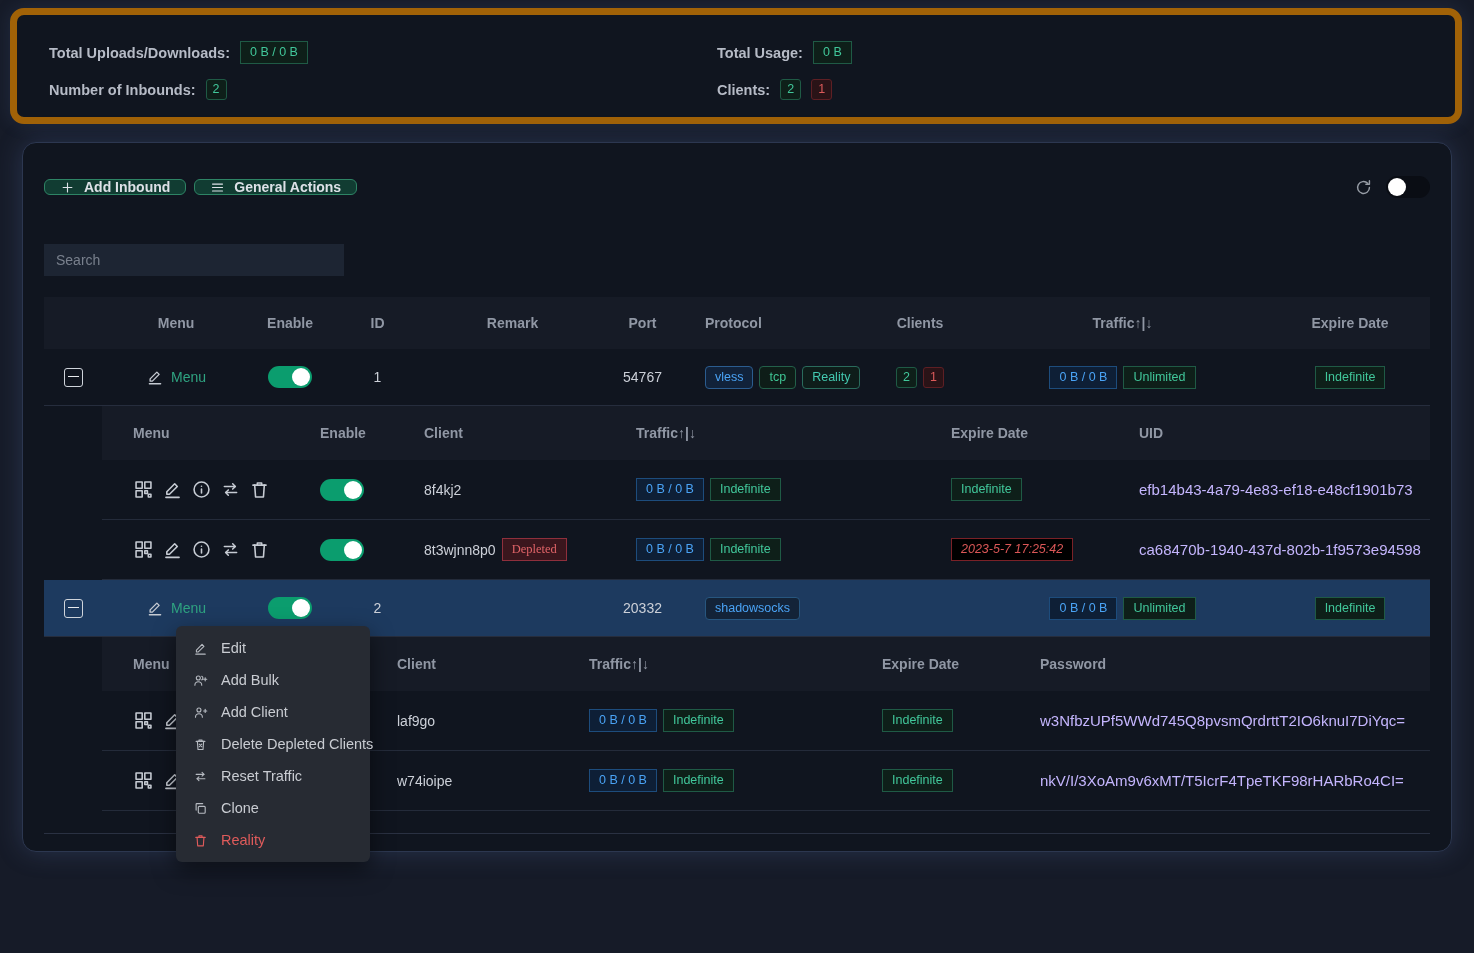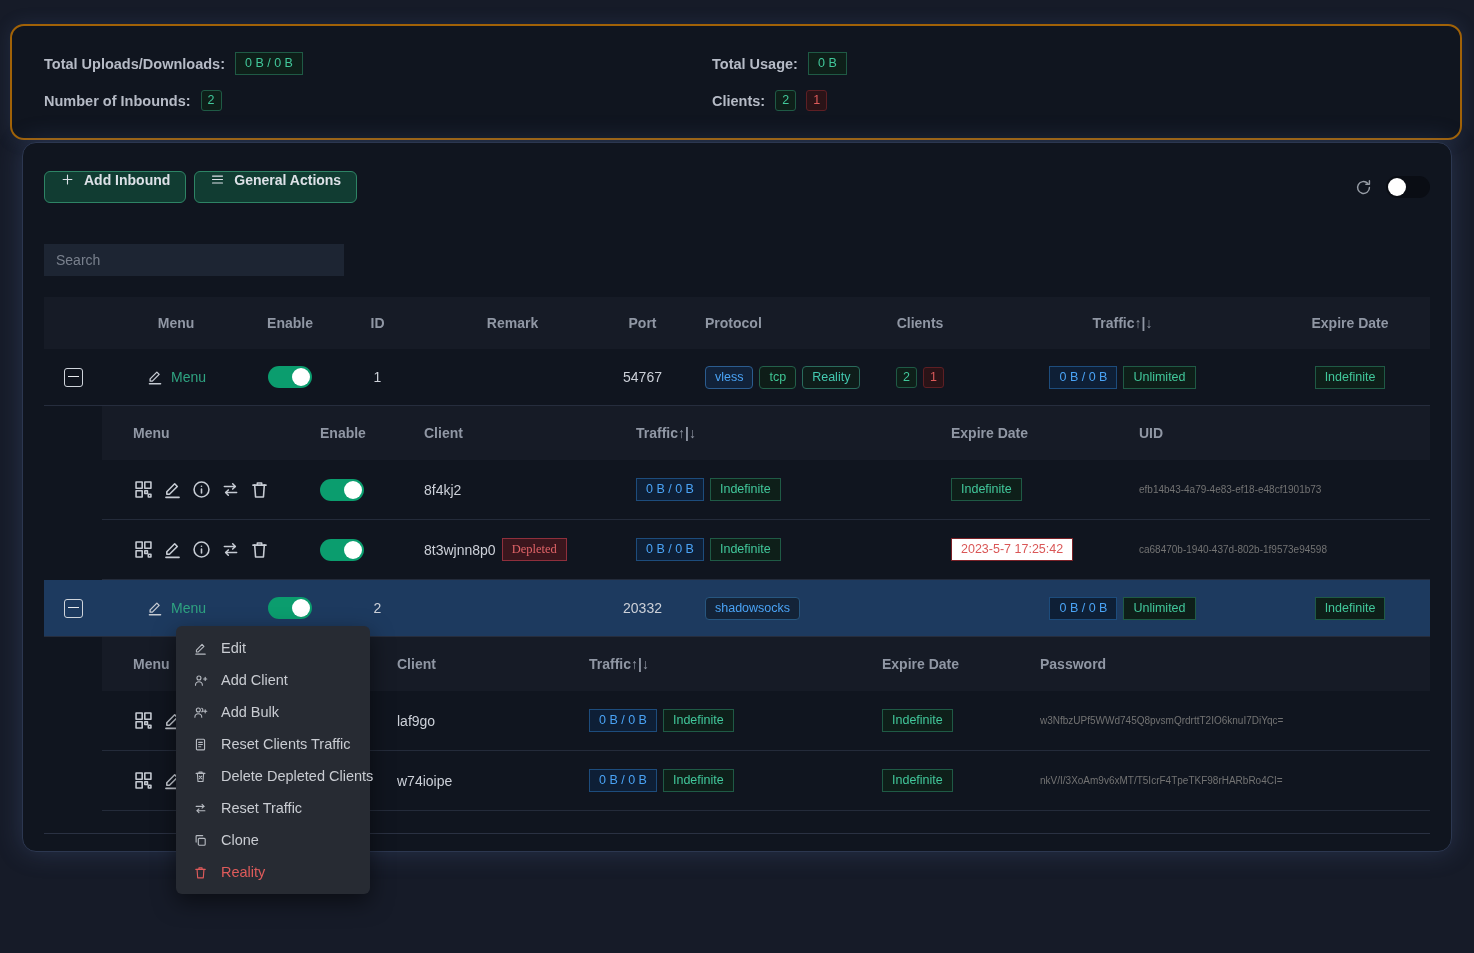--- a/index.html
+++ b/index.html
@@ -9,39 +9,39 @@
     background:#161b28;
     font-family:"Liberation Sans", sans-serif;
     overflow:hidden;
     color:#ccd0d8;
   }
   svg { display:block; }
   .ic { fill:none; stroke:currentColor; stroke-width:1.8; stroke-linecap:round; stroke-linejoin:round; }
 
   
   .stats-card {
-    position:absolute; left:10px; top:24px; width:1452px; height:116px;
-    background:#10151f; border:2px solid #a16207; border-radius:14px;
+    position:absolute; left:10px; top:8px; width:1452px; height:116px;
+    background:#10151f; border:7px solid #a16207; border-radius:14px;
     box-shadow:0 0 18px rgba(96,125,189,0.16);
     padding:24px 32px;
   }
   .stats-grid { display:grid; grid-template-columns:668px 1fr; row-gap:10px; }
   .stat { display:flex; align-items:center; gap:10px; height:27px; }
   .stat-label { color:#b6bbc6; font-size:14.5px; font-weight:600; }
 
   
   .badge {
     display:inline-block; padding:2px 9px; border-radius:0;
     font-size:12.5px; line-height:17px; border:1px solid transparent; white-space:nowrap;
   }
   .b-green { color:#41c79a; border-color:#1f5a45; background:#0e1f19; }
   .b-blue  { color:#4aa3f5; border-color:#1d4c7c; background:#0e1f36; }
   .b-red   { color:#dc5a5a; border-color:#5e1f24; background:#2a1317; }
   .b-red-solid { color:#e06468; border-color:#8f2f3c; background:#3a161d;font-family:Liberation Serif, serif; }
-  .b-red-date  { color:#da5757; border-color:#7a2127; background:#ffffff; }
+  .b-red-date  { color:#da5757; border-color:#7a2127; background:#000000;font-style:italic; }
   .mini { padding:1px 6px; border-radius:3px; font-size:12.5px; }
   .tag {
     display:inline-block; padding:2px 9px; border-radius:4px; font-size:12.5px;
     line-height:17px; border:1px solid transparent; white-space:nowrap;
   }
   .tag-blue  { color:#4aa3f5; border-color:#2b5c8f; background:#11223a; }
   .tag-green { color:#3fc493; border-color:#23604a; background:#0e1d18; }
   .tag-teal  { color:#43c9b0; border-color:#2a6b5c; background:#0e1d1a; }
   .tag-blue-filled { color:#4aa3f5; border-color:#27567f; background:#132338; }
 
@@ -59,21 +59,21 @@
 
   
   .main-card {
     position:absolute; left:22px; top:142px; width:1430px; height:710px;
     background:#10151f; border:1px solid #2c3750; border-radius:14px;
     box-shadow:0 0 26px rgba(96,125,189,0.25);
     padding:28px 21px 0;
   }
   .toolbar { display:flex; align-items:center; height:32px; }
   .btn {
-    display:inline-flex; gap:9px; height:32px; padding:0 15px;
+    display:inline-flex; align-items:center; gap:9px; height:16px; padding:0 15px;
     background:#113c32; border:1px solid #2e8465; border-radius:6px;
     color:#dde1e7; font-size:14px; font-weight:600; margin-right:8px; cursor:pointer;
     font-family:"Liberation Sans", sans-serif;
   }
   .btn svg { color:#dde1e7; }
   .toolbar-right { margin-left:auto; display:flex; align-items:center; gap:13px; }
   .refresh { color:#979da6; cursor:pointer; }
 
   .search {
     margin-top:41px; display:block; width:300px; height:32px;
@@ -116,21 +116,21 @@
   .s1-grid > :nth-child(3) { padding-left:2px;  }
   .s1-grid > :nth-child(4) { padding-left:34px; }
   .s1-grid > :nth-child(5) { padding-left:49px; }
   .s1-grid > :nth-child(6) { padding-left:2px;  }
   .s2-grid > :nth-child(1) { padding-left:31px; }
   .s2-grid > :nth-child(4) { padding-left:2px;  }
   .s2-grid > :nth-child(5) { padding-left:5px;  }
   .s2-grid > :nth-child(6) { padding-left:3px;  }
   .icons { gap:8px; }
   .icons .act { color:#c6cbd3; cursor:pointer; }
-  .mono-id { color:#737373; font-size:10px; white-space:nowrap; }
+  .mono-id { color:#c4b5fd; font-size:15px; white-space:nowrap; }
   .client-name { color:#ccd0d8; }
   .t-footer { height:23px; border-bottom:1px solid #2a3142; }
 
   
   .context-menu {
     position:absolute; left:176px; top:626px; width:194px;
     background:#272b33; border-radius:6px; padding:6px 0;
     box-shadow:0 8px 22px rgba(0,0,0,0.5);
     z-index:10;
   }
@@ -541,43 +541,36 @@
 <div class="context-menu">
   <div class="cm-item">
     <svg class="ic" viewBox="0 0 24 24" width="15" height="15">
         <path d="M14.5 5.5l3 3L8.5 17.5H5.5v-3z"></path>
         <path d="M4.5 21h15"></path>
       </svg>
     <span>Edit</span>
   </div>
   <div class="cm-item">
     <svg class="ic" viewBox="0 0 24 24" width="15" height="15">
-        <circle cx="9.5" cy="8" r="3.2"></circle>
-        <path d="M4 19.5c0-3 2.5-5.5 5.5-5.5s5.5 2.5 5.5 5.5"></path>
-        <path d="M17 9.5h5"></path>
-        <path d="M19.5 7v5"></path>
-      </svg>
-    <span>Add Client</span>
-  </div>
-  <div class="cm-item">
-    <svg class="ic" viewBox="0 0 24 24" width="15" height="15">
         <circle cx="8.5" cy="8" r="3.2"></circle>
         <path d="M3 19.5c0-3 2.5-5.5 5.5-5.5s5.5 2.5 5.5 5.5"></path>
         <path d="M14 5.2a3.2 3.2 0 0 1 0 5.8"></path>
         <path d="M17 10h5"></path>
         <path d="M19.5 7.5v5"></path>
       </svg>
     <span>Add Bulk</span>
   </div>
   <div class="cm-item">
     <svg class="ic" viewBox="0 0 24 24" width="15" height="15">
-        <rect x="5.5" y="3.5" width="13" height="17" rx="1.5"></rect>
-        <path d="M9 8.5h6M9 12h6M9 15.5h3.5"></path>
+        <circle cx="9.5" cy="8" r="3.2"></circle>
+        <path d="M4 19.5c0-3 2.5-5.5 5.5-5.5s5.5 2.5 5.5 5.5"></path>
+        <path d="M17 9.5h5"></path>
+        <path d="M19.5 7v5"></path>
       </svg>
-    <span>Reset Clients Traffic</span>
+    <span>Add Client</span>
   </div>
   <div class="cm-item">
     <svg class="ic" viewBox="0 0 24 24" width="15" height="15">
         <path d="M5 7h14"></path>
         <path d="M9.5 7V5h5v2"></path>
         <path d="M7 7l1 13h8l1-13"></path>
         <path d="M10 11.5l4 4M14 11.5l-4 4"></path>
       </svg>
     <span>Delete Depleted Clients</span>
   </div>

